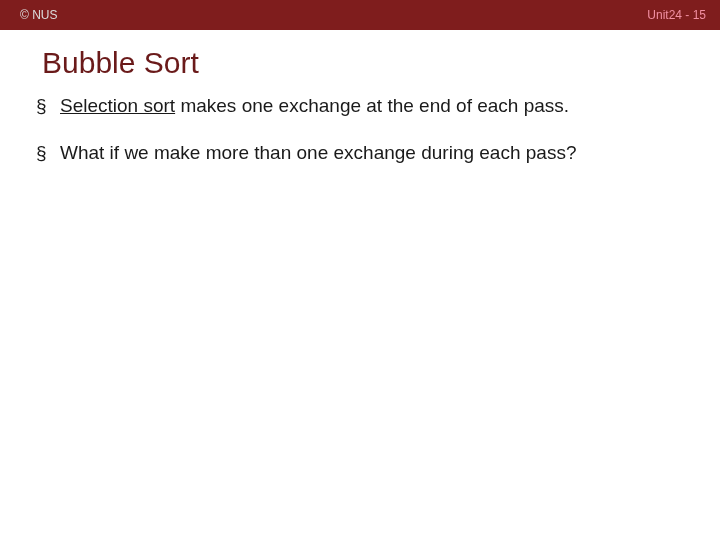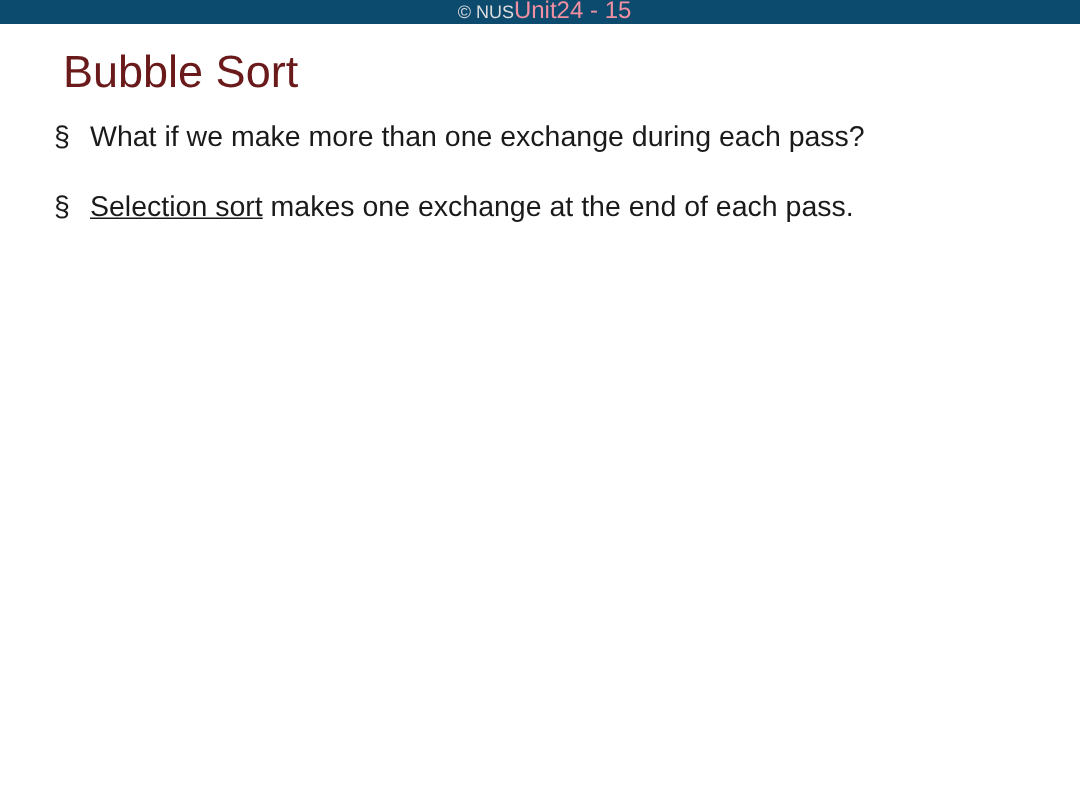--- a/index.html
+++ b/index.html
@@ -1,27 +1,27 @@
 <!DOCTYPE html>
 <html><head>
 <meta charset="utf-8">
 <style>
   * { margin: 0; padding: 0; box-sizing: border-box; }
   html, body { width: 720px; height: 540px; font-family: Arial, Helvetica, sans-serif; background: #fff; }
   .header {
-    background: #0c4a6e;
+    background: #7f1d1d;
     color: #ddd;
     display: flex;
-    justify-content: center;
+    justify-content: space-between;
     align-items: center;
     padding: 4px 14px 4px 20px;
     font-size: 12px;
-    height: 16px;
+    height: 30px;
   }
-  .header .right { color: #f28fa2; font-size: 16px; }
+  .header .right { color: #f28fa2; font-size: 12px; }
   .title {
     color: #6a1a1a;
     font-size: 30px;
     font-weight: 400;
     padding: 16px 0 14px 42px;
   }
   .content {
     padding: 0 56px 0 36px;
   }
   ul.bullets {
@@ -51,19 +51,19 @@
 <div class="header">
   <span>© NUS</span>
   <span class="right">Unit24 - 15</span>
 </div>
 
 <div class="title">Bubble Sort</div>
 
 <div class="content">
   <ul class="bullets">
     <li>
-      <span>What if we make more than one exchange during each pass?</span><span class="u"></span><span></span><span class="u"></span><span></span>
+      <span></span><span class="u">Selection sort</span><span> makes one exchange at the end of each pass.</span><span class="u"></span><span></span>
     </li>
     <li>
-      <span></span><span class="u">Selection sort</span><span> makes one exchange at the end of each pass.</span><span class="u"></span><span></span>
+      <span>What if we make more than one exchange during each pass?</span><span class="u"></span><span></span><span class="u"></span><span></span>
     </li>
   </ul>
 </div>
 
 </body></html>

